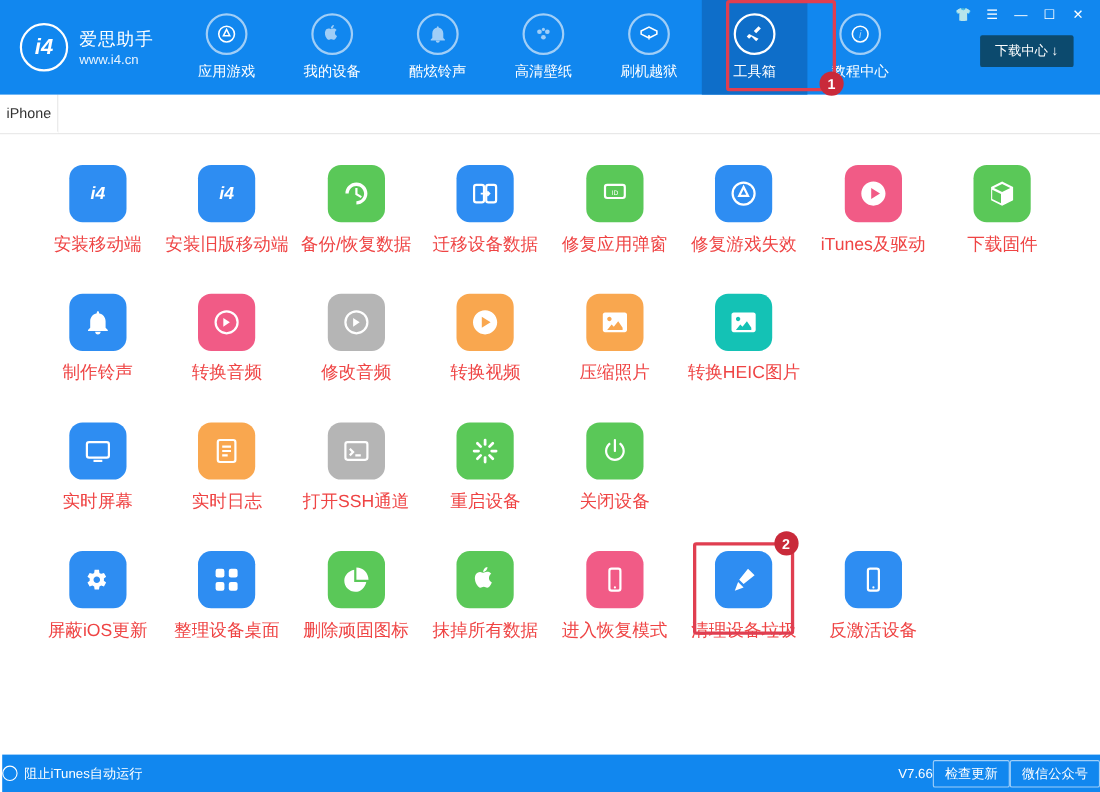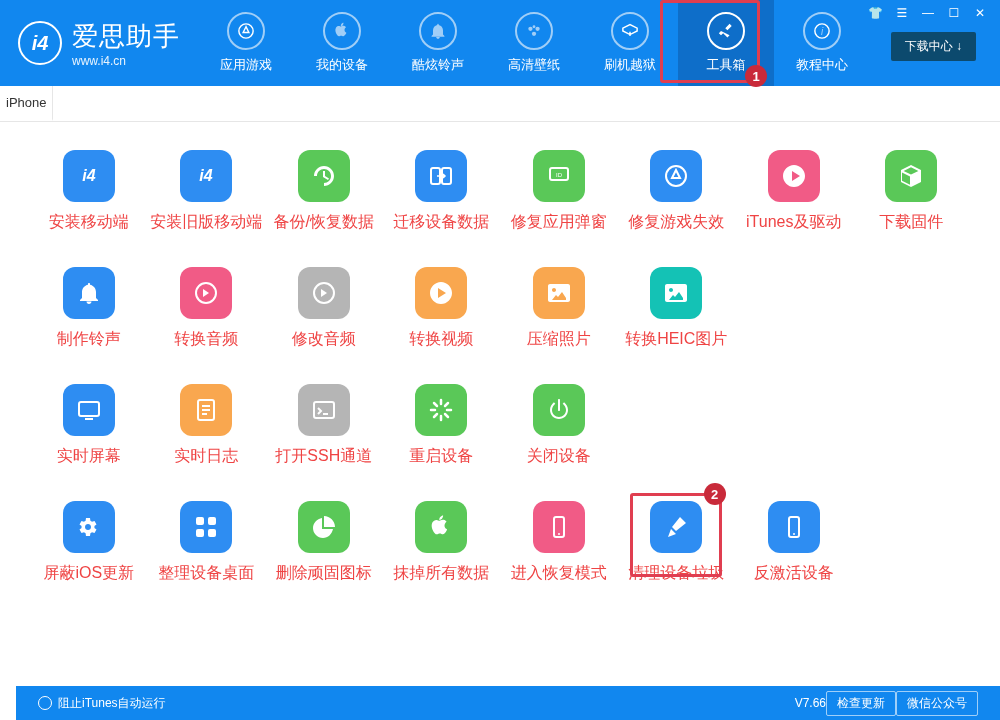--- a/index.html
+++ b/index.html
@@ -1,21 +1,21 @@
 <!DOCTYPE html>
 <html><head>
 <meta charset="utf-8">
 <style>
 *{margin:0;padding:0;box-sizing:border-box;font-family:"Microsoft YaHei",Arial,sans-serif}
 body{width:1000px;height:720px;background:#fff;position:relative;overflow:hidden}
 .header{height:86px;background:#1187ef;display:flex;align-items:center;position:relative}
 .logo-block{display:flex;align-items:center;padding:0 18px}
 .logo-circle{width:44px;height:44px;border:2.5px solid #fff;border-radius:50%;display:flex;align-items:center;justify-content:center;color:#fff;font-weight:bold;font-size:20px;font-style:italic}
 .logo-text{margin-left:10px;color:#fff}
-.logo-text .cn{font-size:26px;font-weight:500;letter-spacing:1px}
+.logo-text .cn{font-size:16px;font-weight:500;letter-spacing:1px}
 .logo-text .url{font-size:12px;opacity:.9}
 .nav{display:flex;height:100%}
 .nav-item{width:96px;height:100%;display:flex;flex-direction:column;align-items:center;justify-content:center;color:#fff;cursor:pointer;position:relative}
 .nav-item.active{background:#0e6ec9}
 .nav-icon-wrap{width:38px;height:38px;border:2px solid #a0cef7;border-radius:50%;display:flex;align-items:center;justify-content:center;margin-bottom:6px}
 .nav-item.active .nav-icon-wrap{border-color:#fff}
 .nav-icon{width:20px;height:20px;fill:#a0cef7}
 .nav-item.active .nav-icon{fill:#fff}
 .nav-label{font-size:13px}
 .red-frame{position:absolute;border:3px solid #e03e50;border-radius:3px;pointer-events:none}
@@ -25,21 +25,21 @@
 .dl-center{position:absolute;right:24px;top:32px;background:#0c4a6e;color:#fff;font-size:12px;padding:6px 14px;border-radius:2px;cursor:pointer}
 .tabbar{height:36px;border-bottom:1px solid #e6e6e6;display:flex}
 .tab{padding:0 6px;height:100%;display:flex;align-items:center;font-size:13px;color:#666;border-right:1px solid #e6e6e6;border-bottom:2px solid transparent;cursor:pointer}
 .tab.active{color:#333;background:#fff}
 .content{padding:28px 30px;height:564px}
 .grid{display:grid;grid-template-columns:repeat(8,1fr);gap:34px 0}
 .tool{display:flex;flex-direction:column;align-items:center;cursor:pointer;position:relative}
 .tool-icon{width:52px;height:52px;border-radius:12px;display:flex;align-items:center;justify-content:center;margin-bottom:10px}
 .tool-icon svg{width:28px;height:28px;fill:#fff}
 .tool-label{font-size:16px;color:#ef4444;white-space:nowrap}
-.footer{position:absolute;bottom:0;left:16px;right:0;height:34px;background:#1187ef;display:flex;align-items:center;padding:0 22px;color:#fff;font-size:12px}
+.footer{position:absolute;bottom:0;left:2px;right:0;height:34px;background:#1187ef;display:flex;align-items:center;padding:0 0;color:#fff;font-size:12px}
 .footer-left{display:flex;align-items:center;gap:6px}
 .footer-right{margin-left:auto;display:flex;align-items:center;}
 .footer-btn{border:1px solid rgba(255,255,255,.6);padding:3px 10px;border-radius:2px;cursor:pointer}
 .radio-icon{width:14px;height:14px;border:1.5px solid #fff;border-radius:50%}
 .c-blue{background:#2e8df2}.c-green{background:#5ac858}.c-teal{background:#14c2b5}.c-orange{background:#f9a74f}
 .c-pink{background:#f15b86}.c-gray{background:#b5b5b5}
 </style>
 </head>
 <body>
 

